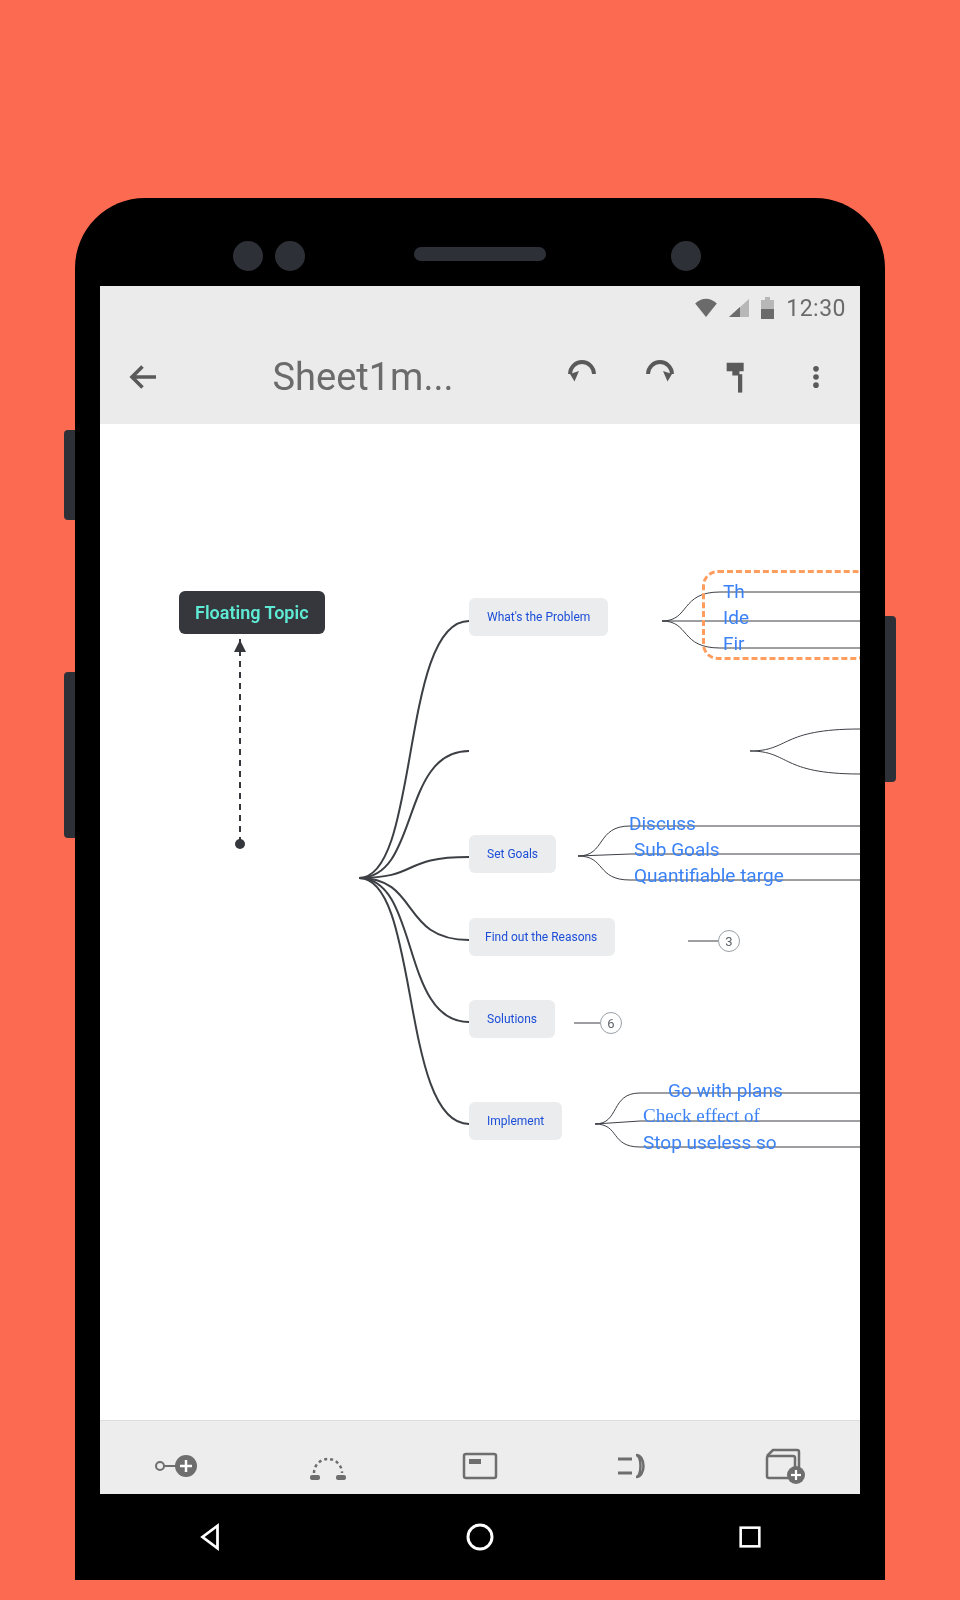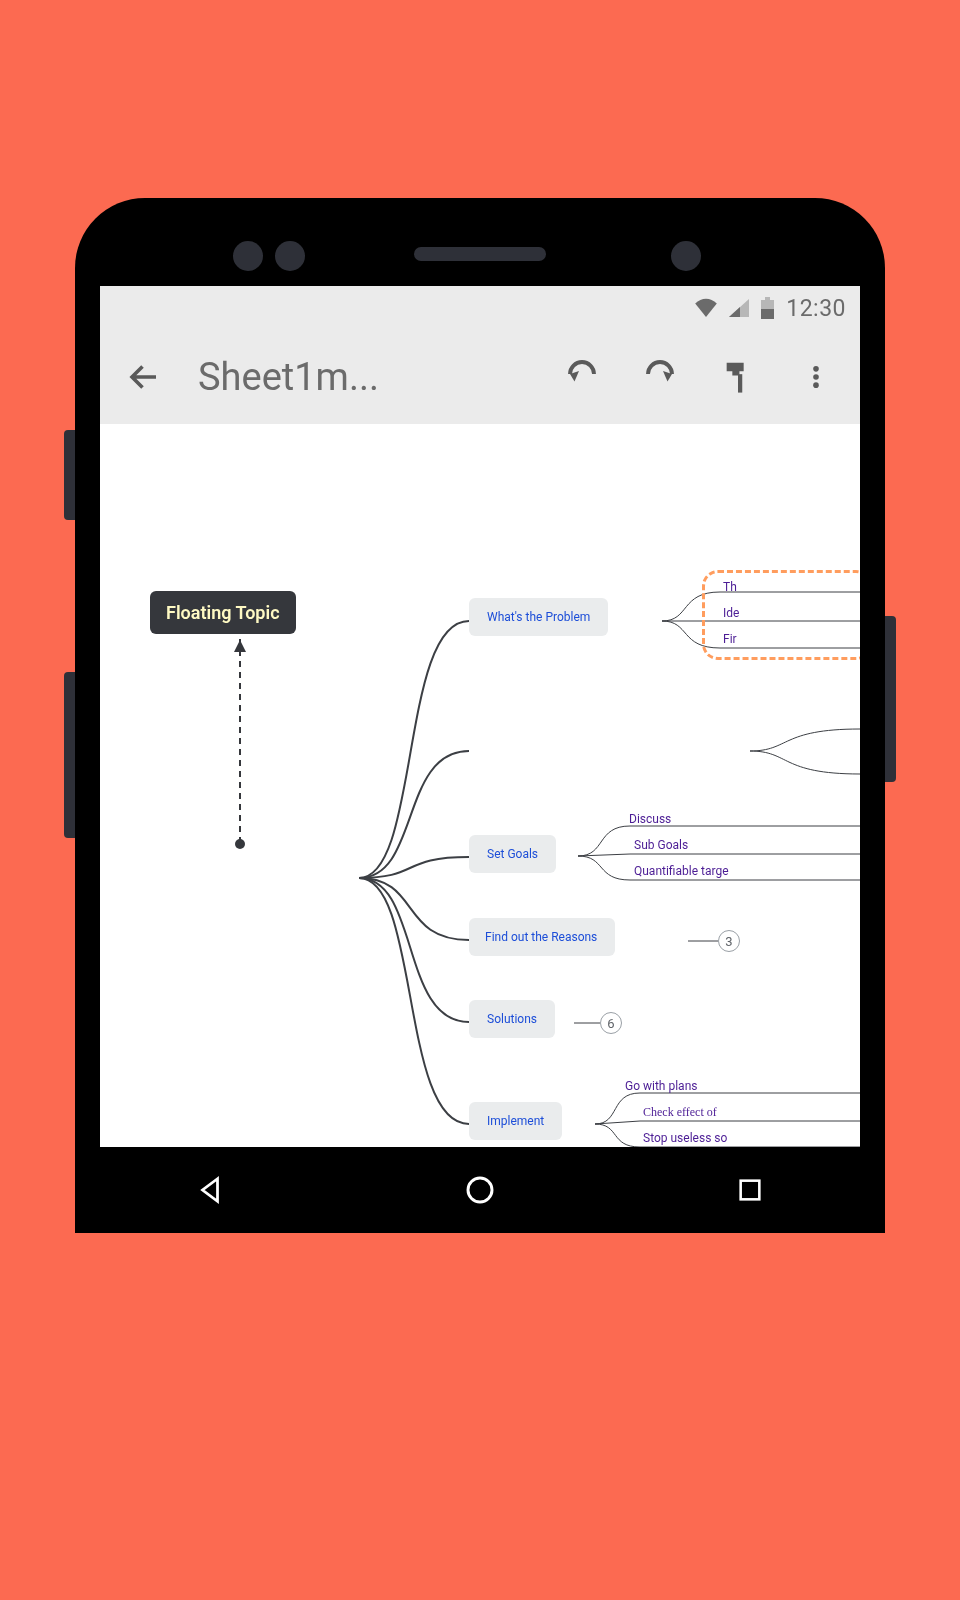--- a/index.html
+++ b/index.html
@@ -11,21 +11,21 @@
     overflow: hidden;
     position: relative;
   }
 
   
   .phone {
     position: absolute;
     left: 75px;
     top: 198px;
     width: 810px;
-    height: 1035px;
+    height: 1382px;
     background: #000;
     border-radius: 70px 70px 0 0;
     overflow: hidden;
   }
   .side-btn {
     position: absolute;
     background: #2e3038;
     border-radius: 4px;
   }
   .sb1 { left: 64px; top: 430px; width: 16px; height: 90px; }
@@ -78,20 +78,21 @@
   .status-time { font-size: 23px; color: #6b6b6b; letter-spacing: 0.5px; }
 
   
   .appbar {
     height: 94px;
     background: #ebebeb;
     display: flex;
     align-items: center;
     padding: 0 20px;
     gap: 30px;
+    text-align: center;
   }
   .appbar-title {
     flex: 1;
     font-size: 38px;
     color: #6b6b6b;
     white-space: nowrap;
     overflow: hidden;
     text-overflow: ellipsis;
   }
   .icon-btn {
@@ -125,25 +126,25 @@
     left: 19px;
     top: 423px;
     width: 240px;
     height: 62px;
     background: #fc4d55;
     color: #fff;
     font-size: 25px;
     font-weight: 600;
   }
   .floating-node {
-    left: 50px;
+    left: 79px;
     top: 167px;
     padding: 11px 16px;
     background: #35373c;
-    color: #fef9c3;
+    color: #5eead4;
     font-size: 18px;
     font-weight: 600;
   }
   .branch-node {
     background: #eaeced;
     color: #1d4ed8;
     padding: 12px 18px;
     font-size: 12px;
   }
   .bn1 { left: 369px; top: 174px; }
@@ -164,31 +165,31 @@
     justify-content: center;
     font-size: 13px;
     color: #5f6368;
     background: #fff;
   }
   .badge1 { left: 618px; top: 506px; }
   .badge2 { left: 500px; top: 588px; }
 
   .sub-label {
     position: absolute;
-    font-size: 12px;
-    color: #4c1d95;
+    font-size: 19px;
+    color: #3b82f6;
     white-space: nowrap;
   }
   .sl-th { left: 623px; top: 156px; }
   .sl-id { left: 623px; top: 182px; }
   .sl-fi { left: 623px; top: 208px; }
   .sl-discuss { left: 529px; top: 388px; text-align: right; }
   .sl-subgoals { left: 534px; top: 414px; }
   .sl-qtarget { left: 534px; top: 440px; }
-  .sl-goplans { left: 525px; top: 655px; text-align: right; }
+  .sl-goplans { left: 568px; top: 655px; text-align: right; }
   .sl-checkeff { left: 543px; top: 681px; font-family: Liberation Serif, serif; }
   .sl-stopuse { left: 543px; top: 707px; }
 
   .dashed-callout {
     position: absolute;
     border: 3px dashed #ff9d5e;
     border-radius: 16px;
     left: 602px;
     top: 146px;
     width: 170px;

